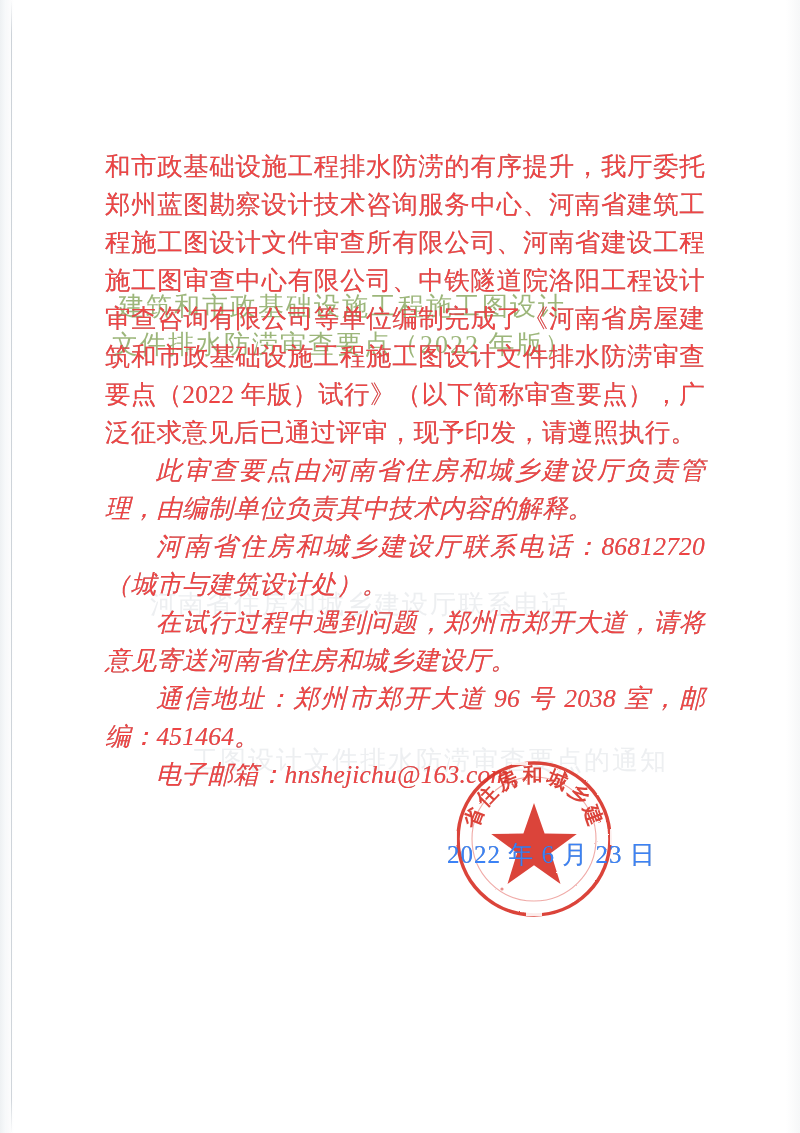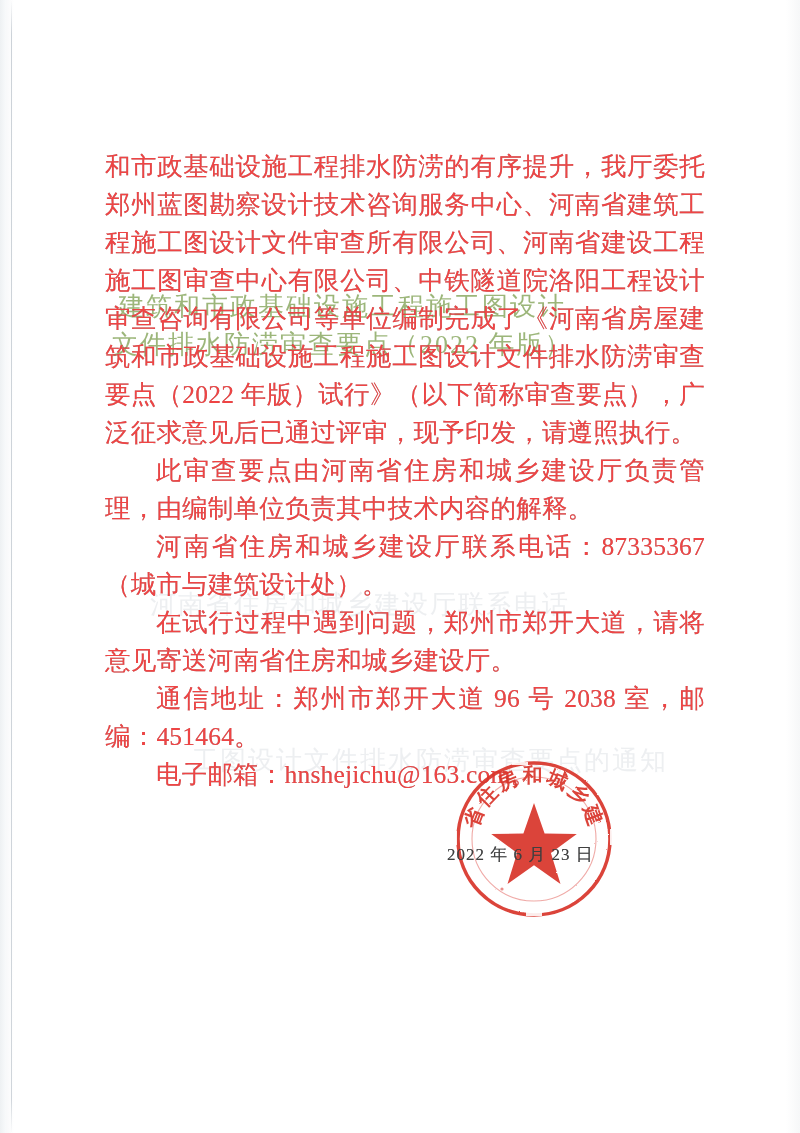--- a/index.html
+++ b/index.html
@@ -84,20 +84,21 @@
 
   .para {
     margin: 0;
     text-align: justify;
     text-justify: inter-character;
     text-align-last: left;
   }
 
   .para.indent {
     text-indent: 2em;
+    font-style: italic;
   }
 
   
   .body-text,
   .date-line {
     text-shadow: 0 0 0.35px rgba(40,44,50,0.45);
   }
 
   
   .seal {
@@ -107,23 +108,23 @@
     width: 164px;
     height: 164px;
     pointer-events: none;
   }
   .seal svg { display: block; width: 164px; height: 164px; }
 
   .date-line {
     position: absolute;
     left: 447px;
     top: 840px;
-    font-size: 17px;
+    font-size: 25px;
     line-height: 30px;
-    color: #404040;
+    color: #3b82f6;
     letter-spacing: 1px;
     white-space: nowrap;
     z-index: 5;
   }
 
   .seal-layer { z-index: 3; }
 </style>
 </head>
 <body>
 
@@ -134,21 +135,21 @@
   <div class="scan-edge-left"></div>
 
   <div class="bleed" style="top:288px;left:118px;">建筑和市政基础设施工程施工图设计</div>
   <div class="bleed" style="top:326px;left:112px;">文件排水防涝审查要点（2022 年版）</div>
   <div class="bleed bleed-gray" style="top:586px;left:150px;">河南省住房和城乡建设厅联系电话</div>
   <div class="bleed bleed-gray" style="top:742px;left:130px;text-align:center;">工图设计文件排水防涝审查要点的通知</div>
 
   <div class="body-text">
     <p class="para">和市政基础设施工程排水防涝的有序提升，我厅委托郑州蓝图勘察设计技术咨询服务中心、河南省建筑工程施工图设计文件审查所有限公司、河南省建设工程施工图审查中心有限公司、中铁隧道院洛阳工程设计审查咨询有限公司等单位编制完成了《河南省房屋建筑和市政基础设施工程施工图设计文件排水防涝审查要点（2022 年版）试行》（以下简称审查要点），广泛征求意见后已通过评审，现予印发，请遵照执行。</p>
     <p class="para indent">此审查要点由河南省住房和城乡建设厅负责管理，由编制单位负责其中技术内容的解释。</p>
-    <p class="para indent">河南省住房和城乡建设厅联系电话：87335367（城市与建筑设计处）。</p>
+    <p class="para indent">河南省住房和城乡建设厅联系电话：86812720（城市与建筑设计处）。</p>
     <p class="para indent">在试行过程中遇到问题，郑州市郑开大道，请将意见寄送河南省住房和城乡建设厅。</p>
     <p class="para indent">通信地址：郑州市郑开大道 96 号 2038 室，邮编：451464。</p>
     <p class="para indent">电子邮箱：hnshejichu@163.com。</p>
   </div>
 
   <div class="seal seal-layer">
     <svg viewBox="0 0 164 164" xmlns="http://www.w3.org/2000/svg">
       <defs>
         <path id="sealArc" d="M 82,82 m -57,0 a 57,57 0 1 1 114,0" fill="none"></path>
         <path id="sealArcText" d="M 25,82 a 57,57 0 0 1 114,0" fill="none"></path>

